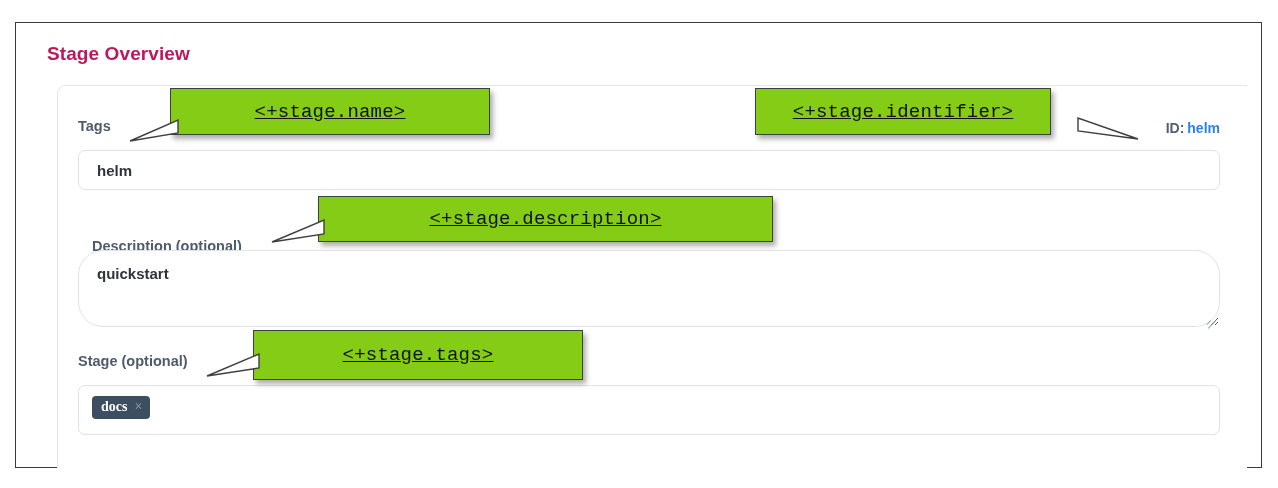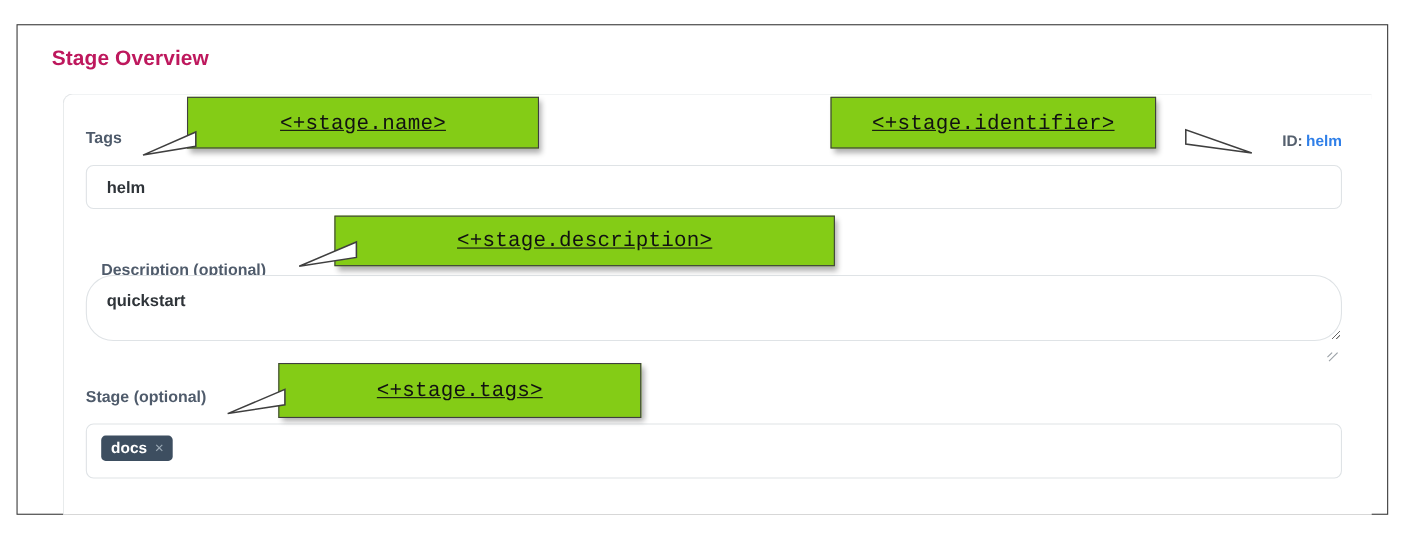--- a/index.html
+++ b/index.html
@@ -96,21 +96,21 @@
     padding: 0 0 0 18px;
     outline: none;
   }
   .text-input {
     top: 150px;
     height: 40px;
     line-height: 38px;
   }
   .text-area {
     top: 250px;
-    height: 60px;
+    height: 77px;
     padding-top: 13px;
     line-height: 20px;
     border-radius: 25px;
   }
   .tags-input {
     top: 385px;
     height: 50px;
     padding: 0;
   }
 
@@ -148,20 +148,21 @@
     display: inline-flex;
     align-items: flex-end;
     gap: 7px;
     background: #3d4e60;
     border-radius: 4px;
     padding: 4px 8px 5px 9px;
     font-size: 14px;
     font-weight: bold;
     color: #ffffff;
     line-height: 1;
+    font-family: Liberation Serif, serif;
   }
   .tag-chip .tag-remove {
     color: #9aa8b4;
     font-size: 14px;
     font-weight: normal;
     line-height: 1;
   }
 
   
   .callout {
@@ -182,21 +183,21 @@
     text-decoration: underline;
   }
   .callout-tail {
     position: absolute;
     z-index: 6;
     overflow: visible;
   }
 
   #callout-name        { left: 170px; top: 88px;  width: 320px; height: 47px; }
   #callout-identifier  { left: 755px; top: 88px;  width: 296px; height: 47px; }
-  #callout-description { left: 304px; top: 196px; width: 455px; height: 46px; }
+  #callout-description { left: 318px; top: 196px; width: 455px; height: 46px; }
   #callout-tags        { left: 253px; top: 330px; width: 330px; height: 50px; }
 
   #tail-name        { left: 130px; top: 120px; width: 48px; height: 22px; }
   #tail-identifier  { left: 1078px; top: 118px; width: 60px; height: 22px; }
   #tail-description { left: 272px; top: 220px; width: 52px; height: 24px; }
   #tail-tags        { left: 207px; top: 354px; width: 52px; height: 24px; }
 </style>
 </head>
 <body>
 

